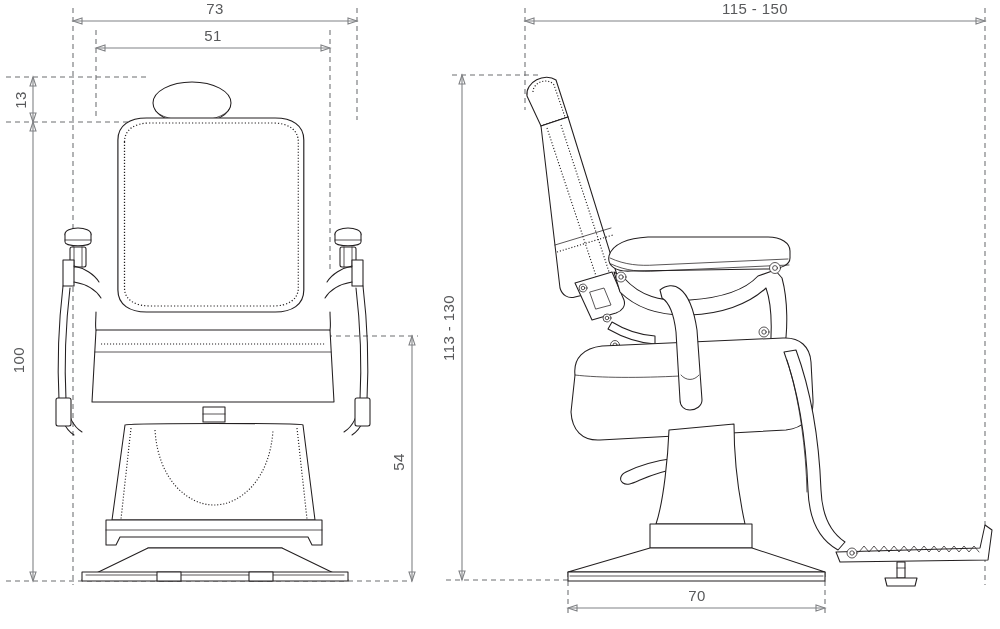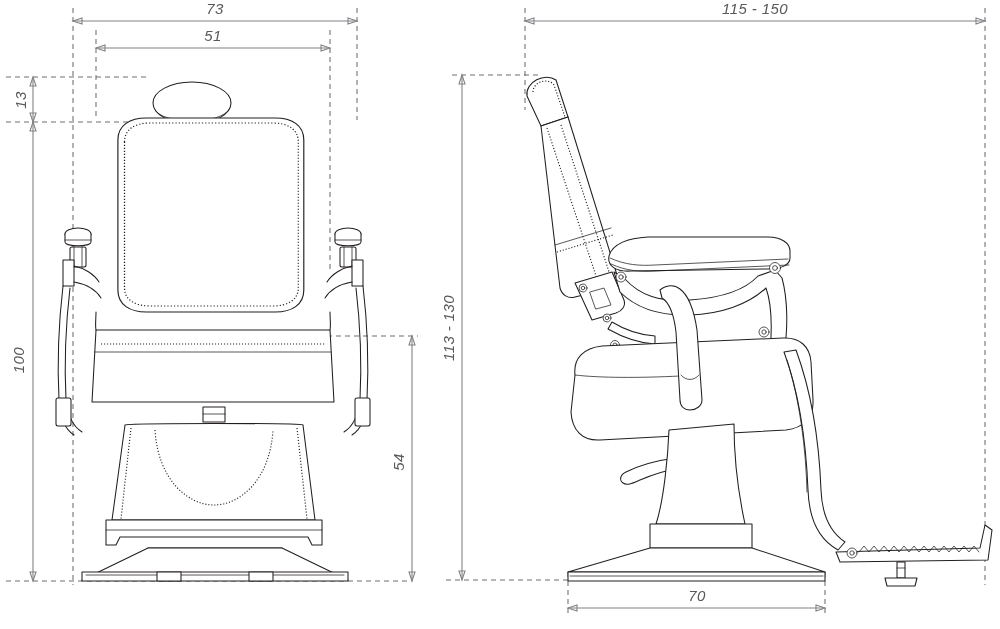--- a/index.html
+++ b/index.html
@@ -14,21 +14,20 @@
     position: relative;
     overflow: hidden;
     font-family: "Liberation Sans", sans-serif;
   }
   #drawing-root {
     position: absolute;
     left: 0;
     top: 0;
     width: 1000px;
     height: 629px;
-    font-style: italic;
   }
   svg.sheet {
     display: block;
     width: 1000px;
     height: 629px;
   }
   .dim-text {
     font-family: "Liberation Sans", sans-serif;
     font-size: 15px;
     fill: #58595b;

